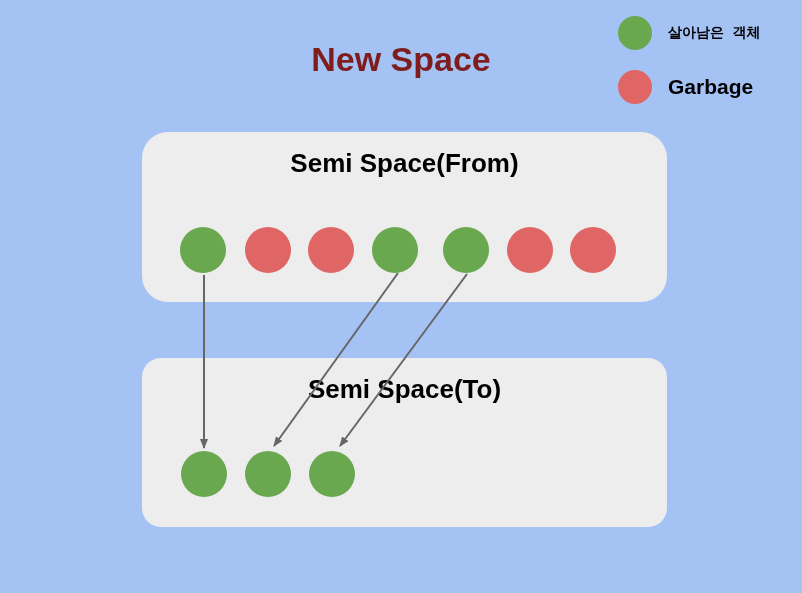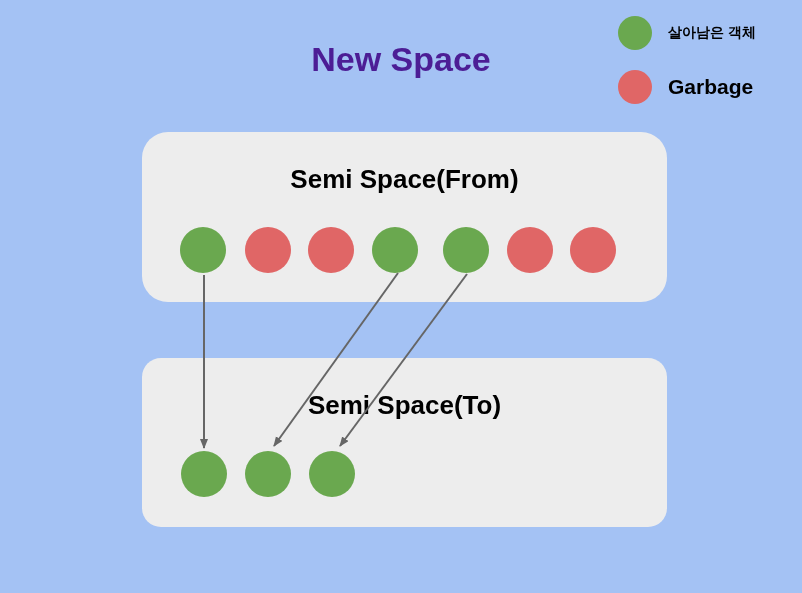--- a/index.html
+++ b/index.html
@@ -14,21 +14,21 @@
     background: #a4c2f4;
     overflow: hidden;
   }
   .page-title {
     position: absolute;
     left: 0; top: 40px;
     width: 100%;
     text-align: center;
     font-size: 34px;
     font-weight: bold;
-    color: #4c1d95;
+    color: #7f1d1d;
     letter-spacing: 0px;
   }
   .legend {
     position: absolute;
     left: 618px; top: 16px;
     display: flex;
     flex-direction: column;
     gap: 20px;
   }
   .legend-row {
@@ -40,37 +40,37 @@
   .legend-swatch {
     width: 34px; height: 34px;
     border-radius: 50%;
     flex: 0 0 auto;
   }
   .legend-label {
     font-weight: bold;
     color: #000;
     white-space: nowrap;
   }
-  .legend-label.korean { font-size: 14px; }
+  .legend-label.korean { font-size: 14px; font-family: Liberation Mono, monospace; }
   .legend-label.latin  { font-size: 21px; }
   .space-box {
     position: absolute;
     left: 142px;
     width: 525px;
     background: #ededed;
     border-radius: 26px;
   }
   .space-box.from { top: 132px; height: 170px; }
   .space-box.to   { top: 358px; height: 169px; border-radius: 19px; }
   .box-title {
     text-align: center;
     font-size: 26px;
     font-weight: bold;
     color: #000;
-    padding-top: 32px;
+    padding-top: 16px;
   }
   .diagram-layer {
     position: absolute;
     left: 0; top: 0;
     width: 802px; height: 593px;
     pointer-events: none;
   }
   .obj-circle {
     position: absolute;
     border-radius: 50%;

